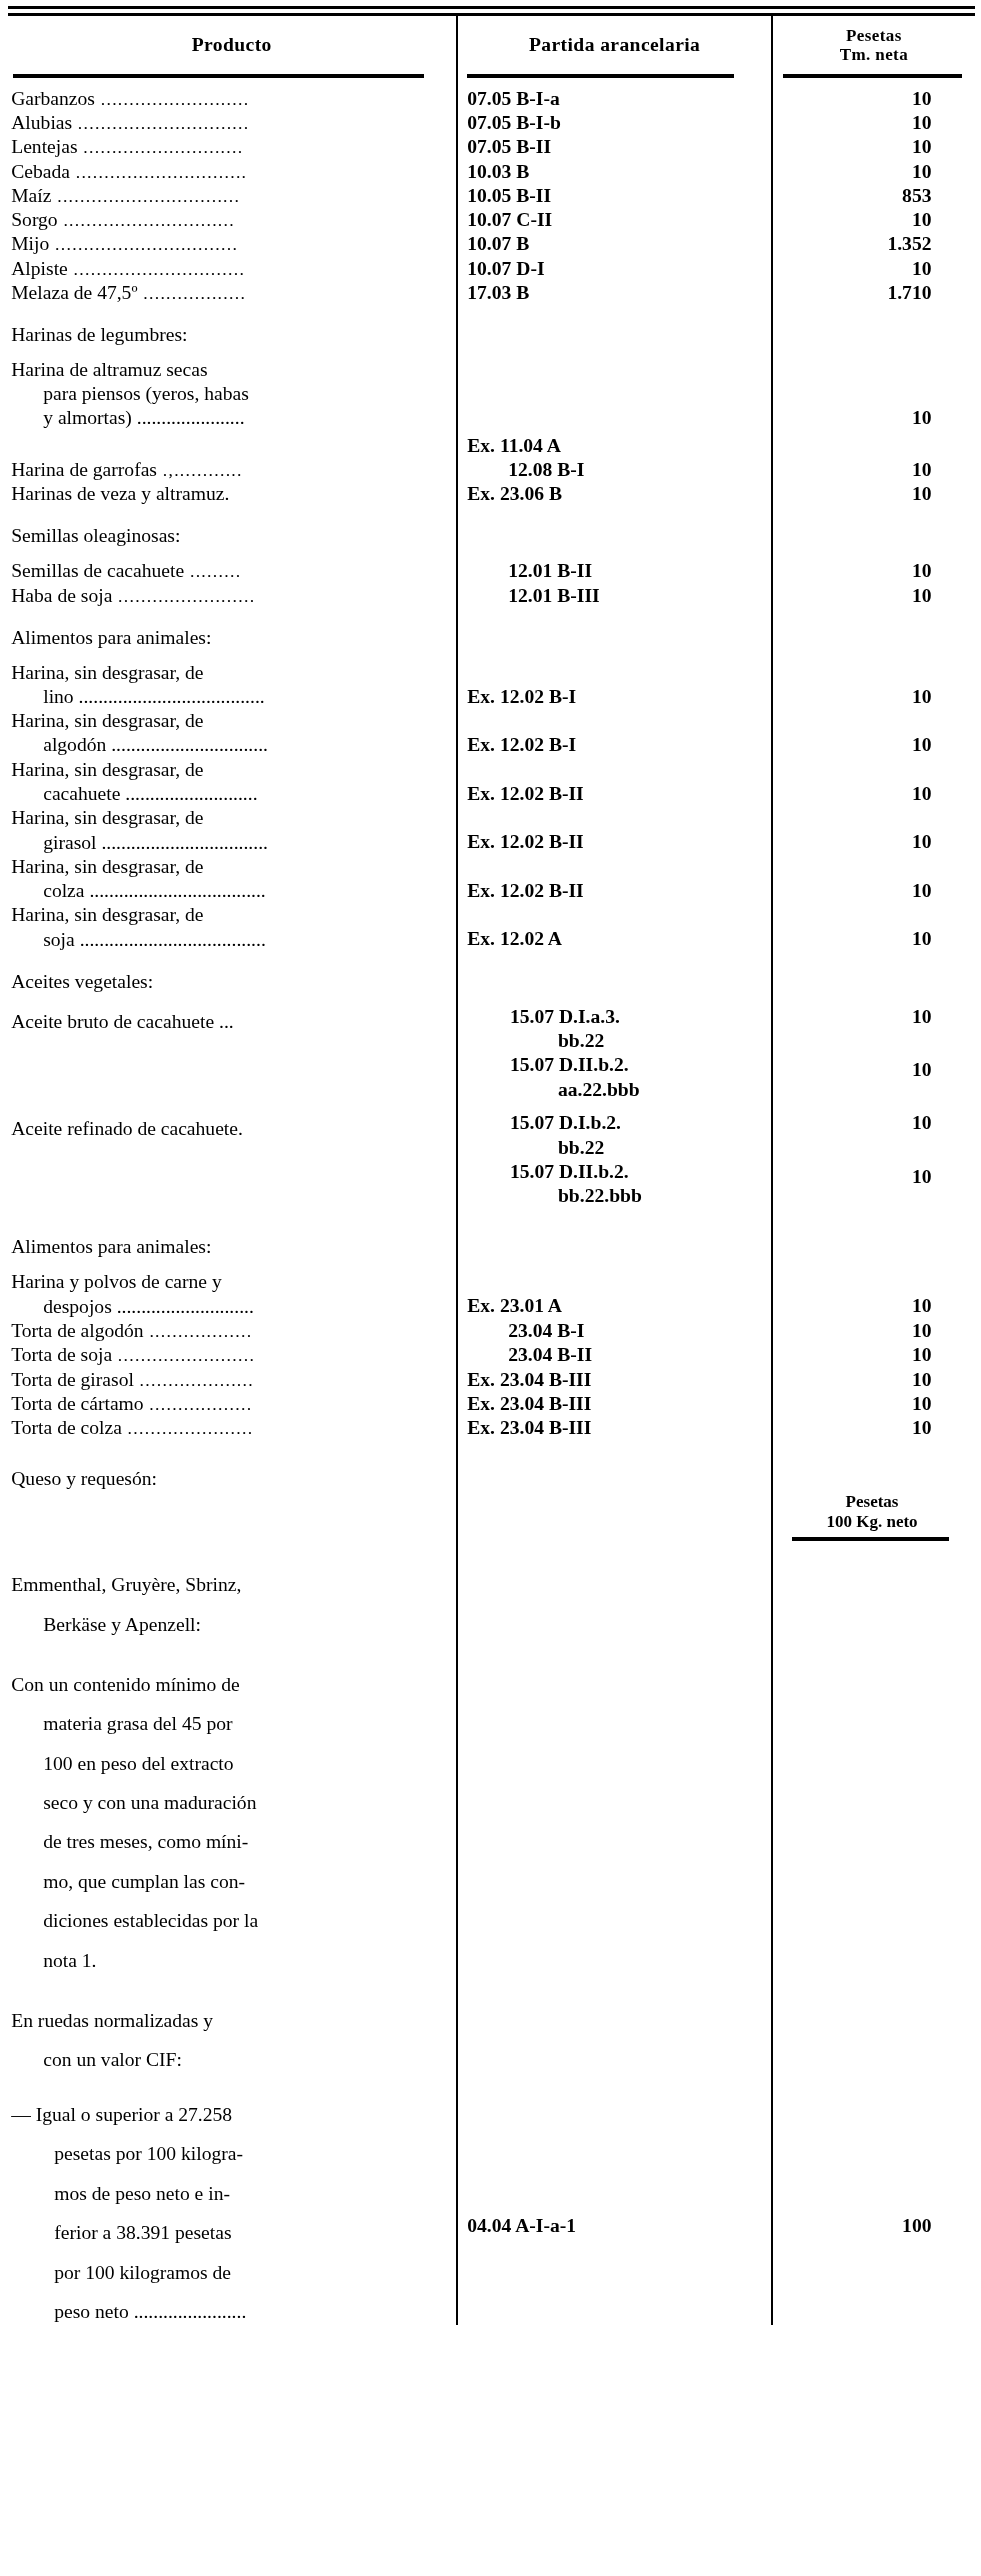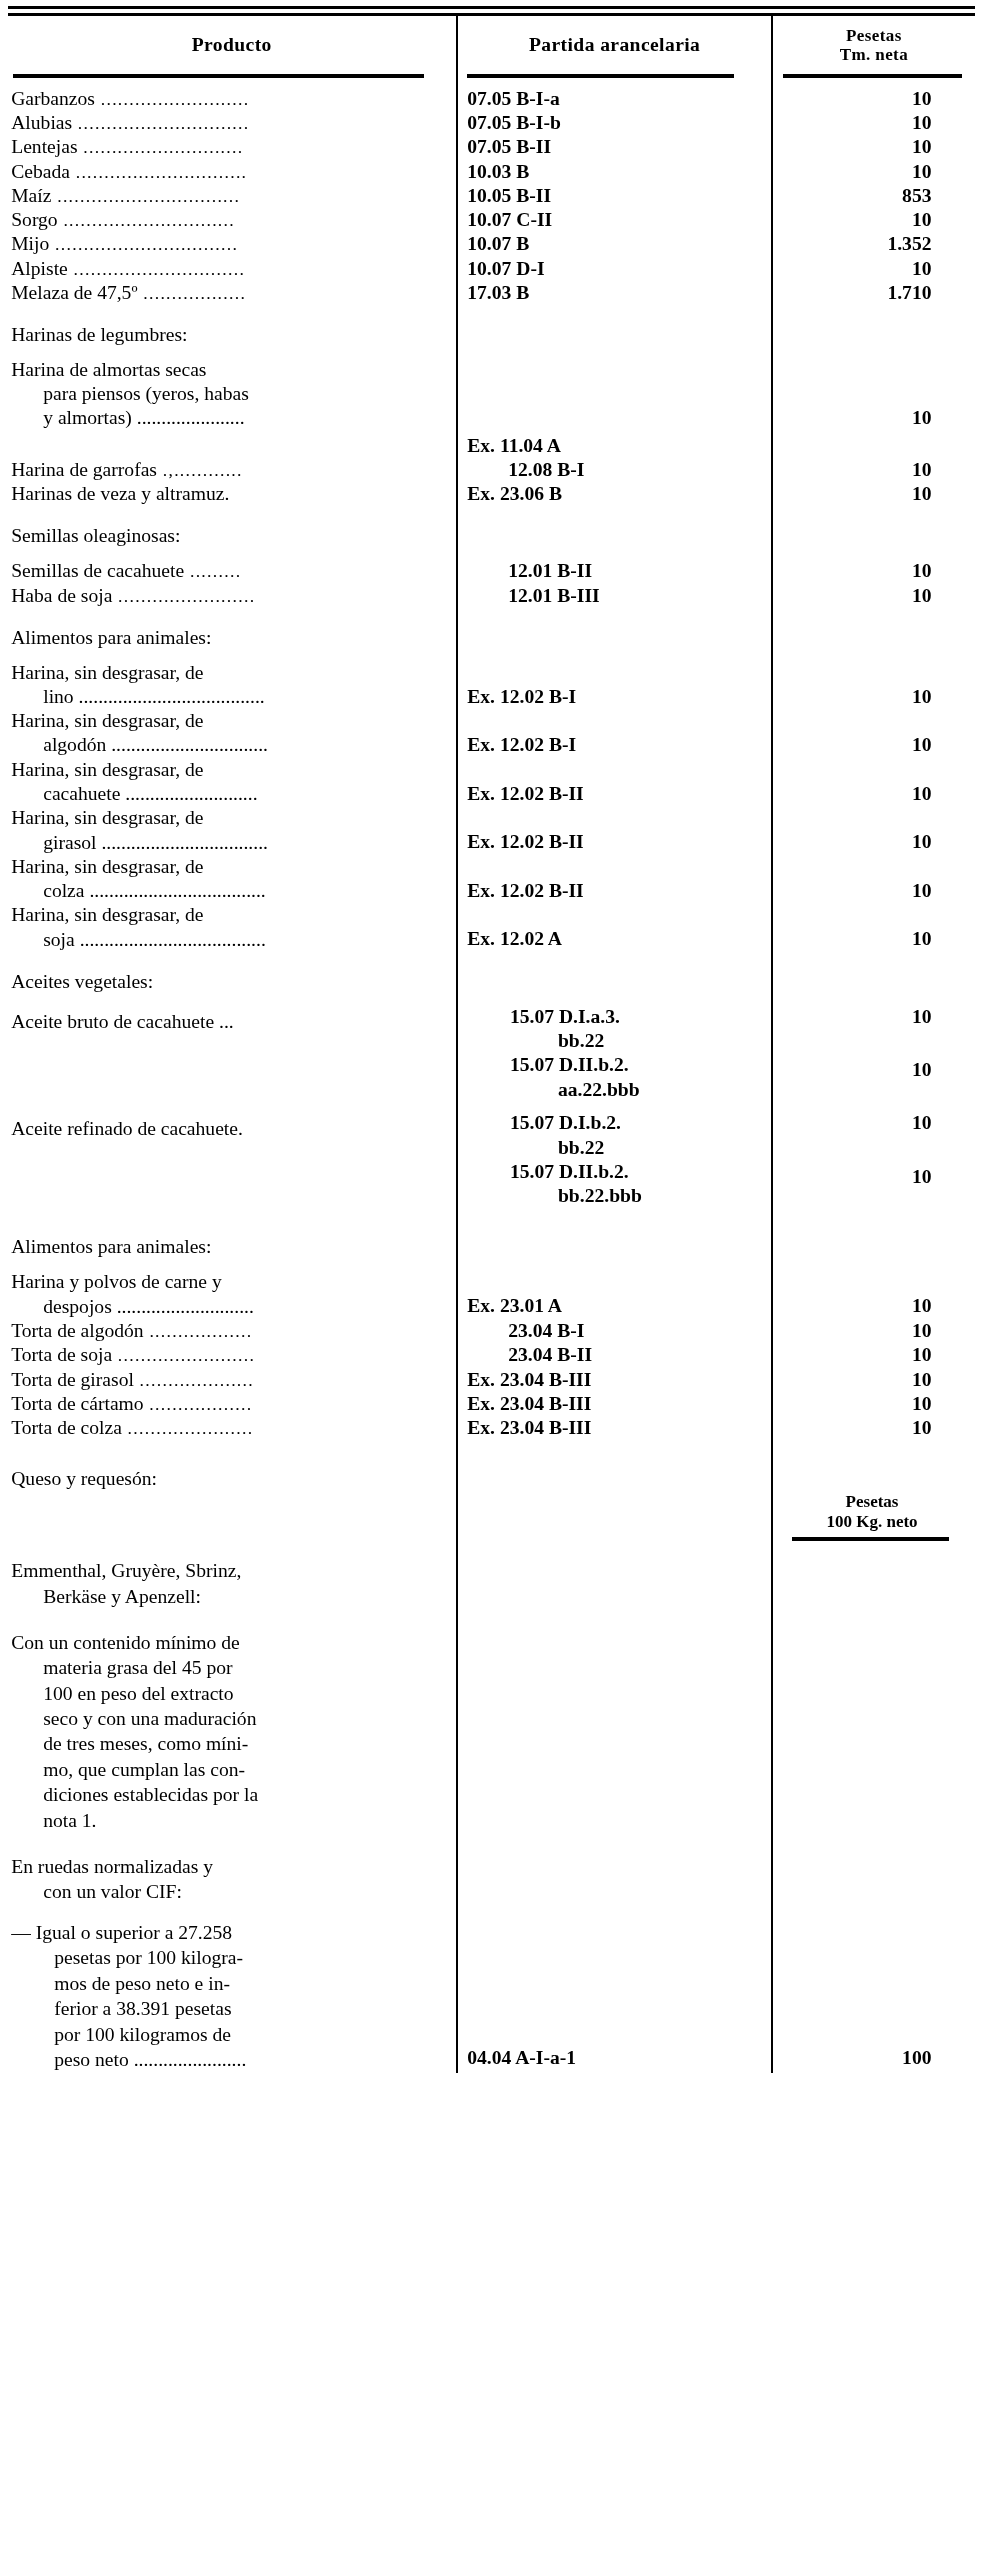--- a/index.html
+++ b/index.html
@@ -128,21 +128,21 @@
     line-height:1.24;
   }
   .spacer-sm{height:8.4px;}
   .spacer-lg{height:28px;}
 
   .para{
     font-size:19.6px;
     line-height:1.30;
     padding-top:15px;
   }
-  .para span.l{display:block;}
+  .para span.l{display:block;margin-top:14px;}
   .para span.l.ind{padding-left:32px;}
   .dash-item span.l{display:block;padding-left:43px;}
   .dash-item span.l.first{padding-left:0;}
 
   .sub-units{
     text-align:center;
     font-weight:bold;
     font-size:17px;
     line-height:1.15;
     padding-top:24px;
@@ -311,21 +311,21 @@
           <td class="part">
             <div class="spacer-sm"></div>
           </td>
           <td class="pes">
             <div class="spacer-sm"></div>
           </td>
         </tr>
         <tr class="row-cells">
           <td class="prod">
             <div class="item">
-              <span class="lead">Harina de almortas secas</span>
+              <span class="lead">Harina de altramuz secas</span>
               <span class="lead hang">para piensos (yeros, habas</span>
               <span class="lead hang">y almortas) ......................</span>
             </div>
           </td>
           <td class="part">
             <div class="code" style="margin-top: 76px;">Ex. 11.04 A</div>
           </td>
           <td class="pes">
             <div class="val" style="margin-top: 48px;">10</div>
           </td>

